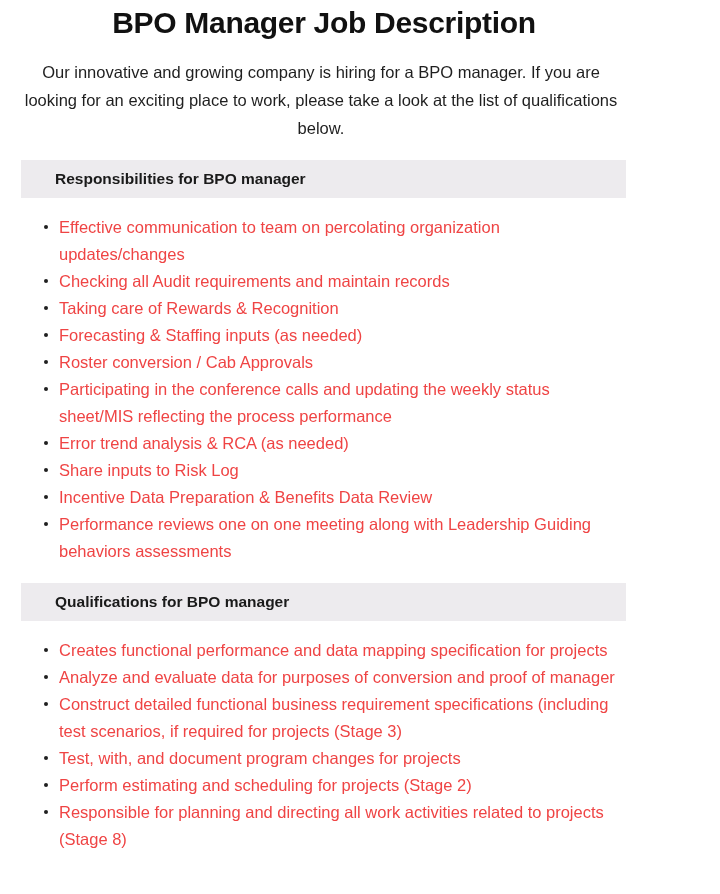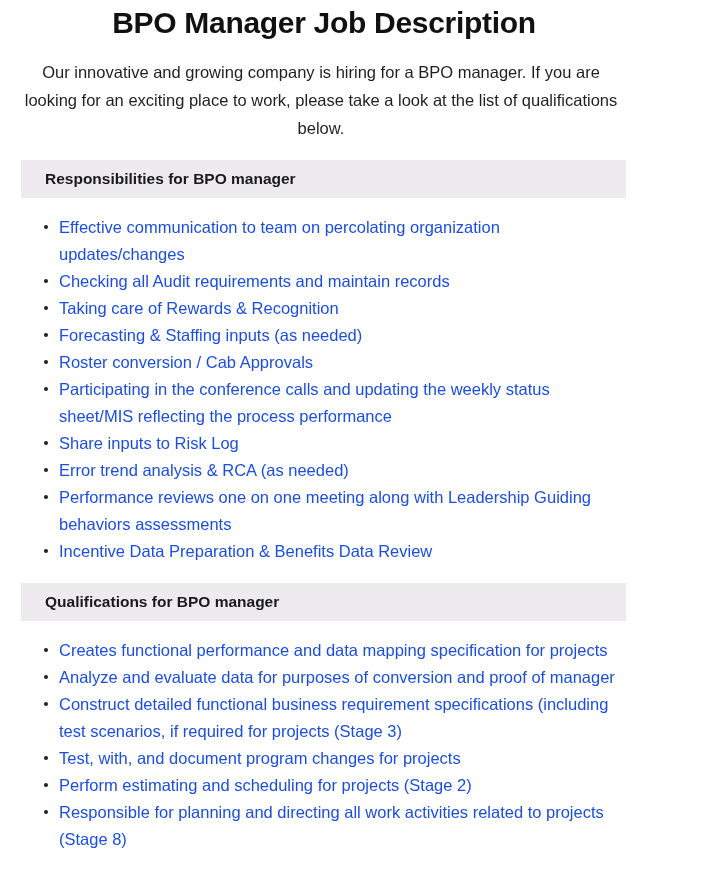--- a/index.html
+++ b/index.html
@@ -41,39 +41,39 @@
   }
   .section {
     margin-top: 18px;
   }
   .section-header {
     margin: 16px 22px 0 21px;
     background: #edebee;
     height: 38px;
     display: flex;
     align-items: center;
-    padding-left: 24px;
+    padding-left: 34px;
     box-sizing: border-box;
   }
   .section-header .section-title {
     font-size: 15.5px;
     font-weight: bold;
     color: #1a1a1a;
     line-height: 20px;
   }
   ul.bullets {
     list-style: none;
     margin: 0;
     padding: 16px 22px 0 44px;
   }
   ul.bullets li {
     position: relative;
     font-size: 16.5px;
     line-height: 27px;
-    color: #1d4ed8;
+    color: #ef4444;
     padding-left: 15px;
     margin: 0;
   }
   ul.bullets li .bullet-dot {
     position: absolute;
     left: 0;
     top: 11px;
     width: 4px;
     height: 4px;
     border-radius: 50%;
@@ -116,33 +116,33 @@
       <li>
         <span class="bullet-dot"></span>
         <span>Roster conversion / Cab Approvals</span>
       </li>
       <li>
         <span class="bullet-dot"></span>
         <span>Participating in the conference calls and updating the weekly status sheet/MIS reflecting the process performance</span>
       </li>
       <li>
         <span class="bullet-dot"></span>
+        <span>Error trend analysis &amp; RCA (as needed)</span>
+      </li>
+      <li>
+        <span class="bullet-dot"></span>
         <span>Share inputs to Risk Log</span>
       </li>
       <li>
         <span class="bullet-dot"></span>
-        <span>Error trend analysis &amp; RCA (as needed)</span>
+        <span>Incentive Data Preparation &amp; Benefits Data Review</span>
       </li>
       <li>
         <span class="bullet-dot"></span>
         <span>Performance reviews one on one meeting along with Leadership Guiding behaviors assessments</span>
-      </li>
-      <li>
-        <span class="bullet-dot"></span>
-        <span>Incentive Data Preparation &amp; Benefits Data Review</span>
       </li>
     </ul>
   </div>
 
   <div class="section">
     <div class="section-header">
       <span class="section-title">Qualifications for BPO manager</span>
     </div>
     <ul class="bullets qual-list">
       <li>

